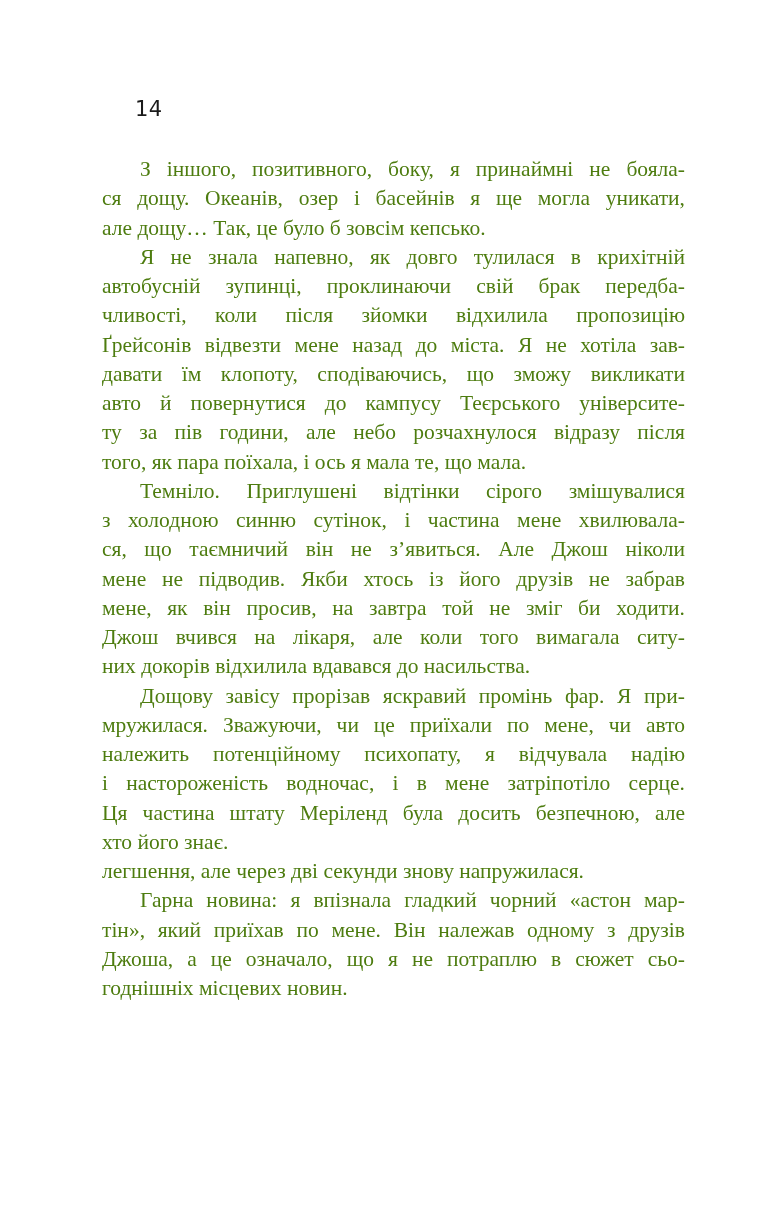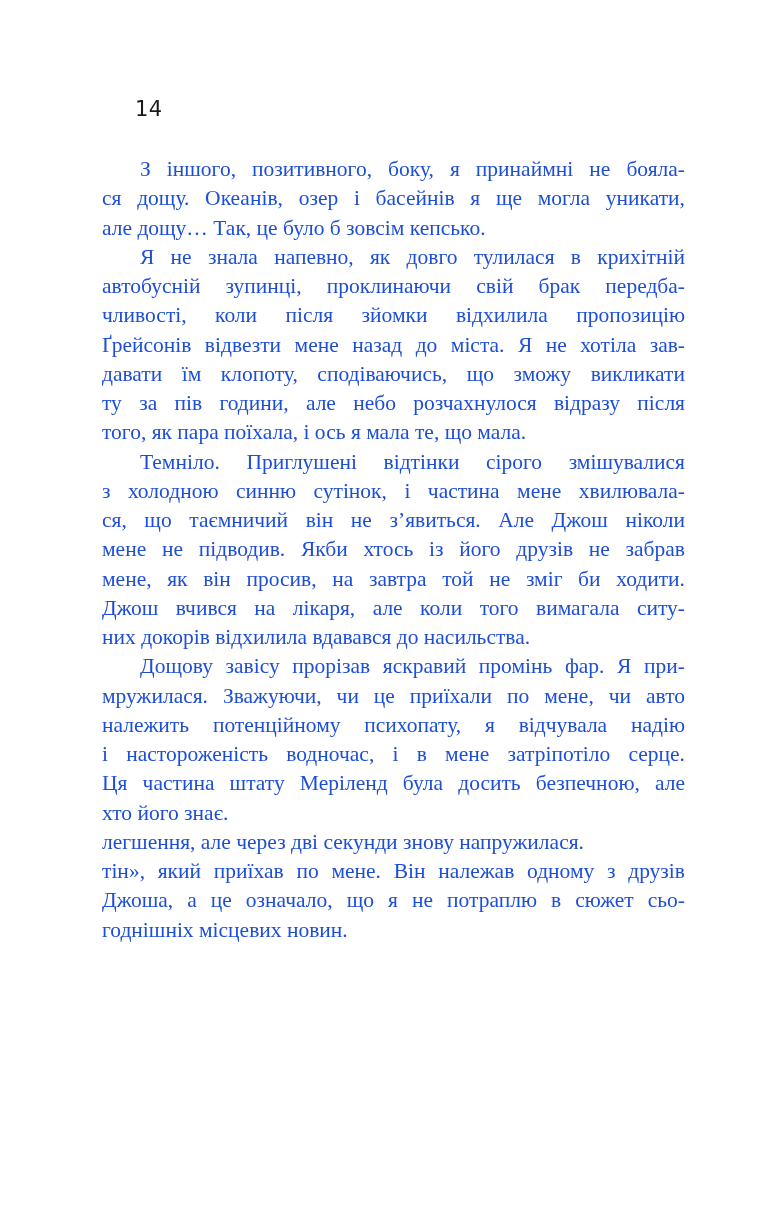--- a/index.html
+++ b/index.html
@@ -25,21 +25,21 @@
     color: #1a1a1a;
   }
   .body-text {
     position: absolute;
     left: 102px;
     top: 155px;
     width: 583px;
     font-family: "Liberation Serif", serif;
     font-size: 21.5px;
     line-height: 29.25px;
-    color: #1d4ed8;
+    color: #4d7c0f;
   }
   .paragraph {
     margin: 0;
     padding: 0;
   }
   .line {
     height: 29.25px;
     overflow: hidden;
     text-align: justify;
     text-align-last: justify;
@@ -66,20 +66,21 @@
       <div class="line">ся дощу. Океанів, озер і басейнів я ще могла уникати,</div>
       <div class="line last">але дощу… Так, це було б зовсім кепсько.</div>
     </div>
 
     <div class="paragraph">
       <div class="line first">Я не знала напевно, як довго тулилася в крихітній</div>
       <div class="line">автобусній зупинці, проклинаючи свій брак передба-</div>
       <div class="line">чливості, коли після зйомки відхилила пропозицію</div>
       <div class="line">Ґрейсонів відвезти мене назад до міста. Я не хотіла зав-</div>
       <div class="line">давати їм клопоту, сподіваючись, що зможу викликати</div>
+      <div class="line">авто й повернутися до кампусу Теєрського університе-</div>
       <div class="line">ту за пів години, але небо розчахнулося відразу після</div>
       <div class="line last">того, як пара поїхала, і ось я мала те, що мала.</div>
     </div>
 
     <div class="paragraph">
       <div class="line first">Темніло. Приглушені відтінки сірого змішувалися</div>
       <div class="line">з холодною синню сутінок, і частина мене хвилювала-</div>
       <div class="line">ся, що таємничий він не з’явиться. Але Джош ніколи</div>
       <div class="line">мене не підводив. Якби хтось із його друзів не забрав</div>
       <div class="line">мене, як він просив, на завтра той не зміг би ходити.</div>
@@ -94,19 +95,20 @@
       <div class="line">і настороженість водночас, і в мене затріпотіло серце.</div>
       <div class="line">Ця частина штату Меріленд була досить безпечною, але</div>
       <div class="line last">хто його знає.</div>
     </div>
 
     <div class="paragraph">
       <div class="line last">легшення, але через дві секунди знову напружилася.</div>
     </div>
 
     <div class="paragraph">
+      <div class="line first">Гарна новина: я впізнала гладкий чорний «астон мар-</div>
       <div class="line">тін», який приїхав по мене. Він належав одному з друзів</div>
       <div class="line">Джоша, а це означало, що я не потраплю в сюжет сьо-</div>
       <div class="line last">годнішніх місцевих новин.</div>
     </div>
 
   </div>
 </div>
 
 </body></html>

